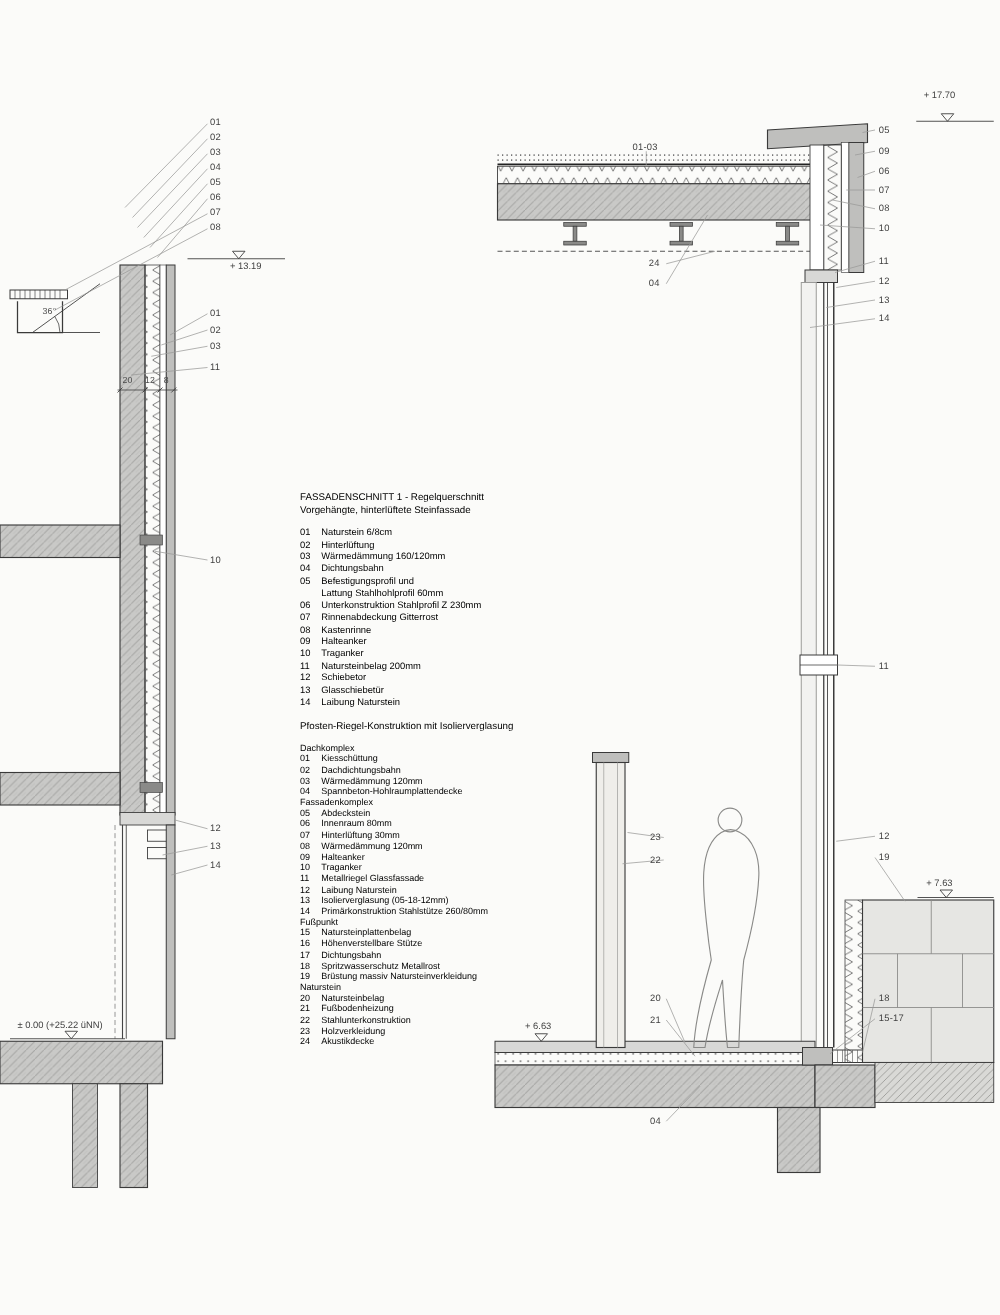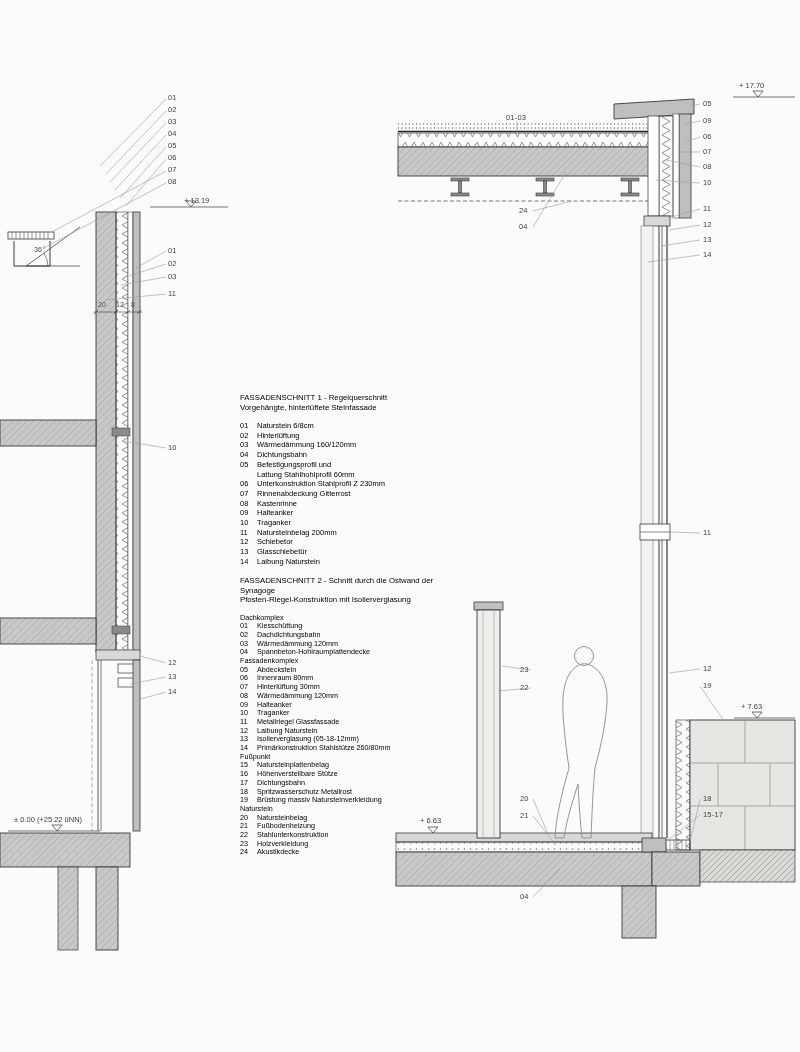--- a/index.html
+++ b/index.html
@@ -300,23 +300,23 @@
 
       <span class="callout" style="left: 703px; top: 794px;">18</span>
 
       <span class="callout" style="left: 703px; top: 810px;">15-17</span>
 
       <span class="callout" style="left: 520px; top: 892px;">04</span>
     </div>
 
   <div>
 
-      <span class="elev" style="left: 184px; top: 196px;">+ 13.19</span>
-
-      <span class="elev" style="left: 739px; top: 81px;">+ 17.70</span>
+      <span class="elev" style="left: 184px; top: 208px;">+ 13.19</span>
+
+      <span class="elev" style="left: 739px; top: 71px;">+ 17.70</span>
 
       <span class="elev" style="left: 741px; top: 702px;">+ 7.63</span>
 
       <span class="elev" style="left: 420px; top: 816px;">+ 6.63</span>
 
       <span class="elev" style="left: 14px; top: 815px;">± 0.00 (+25.22 üNN)</span>
     </div>
 
   <div class="legend" id="legend1">
     <div class="title">FASSADENSCHNITT 1 - Regelquerschnitt</div>
@@ -394,21 +394,20 @@
         </div>
 
         <div class="row">
           <span class="num">14</span>
           <span class="txt">Laibung Naturstein</span>
         </div>
       </div>
   </div>
 
   <div class="legend" id="legend2">
-    <div class="title">FASSADENSCHNITT 2 - Schnitt durch die Ostwand der Synagoge</div>
     <div class="subtitle">Pfosten-Riegel-Konstruktion mit Isolierverglasung</div>
     <div>
 
         <div class="row group">
           <span class="num"></span>
           <span class="txt">Dachkomplex</span>
         </div>
 
         <div class="row">
           <span class="num">01</span>

